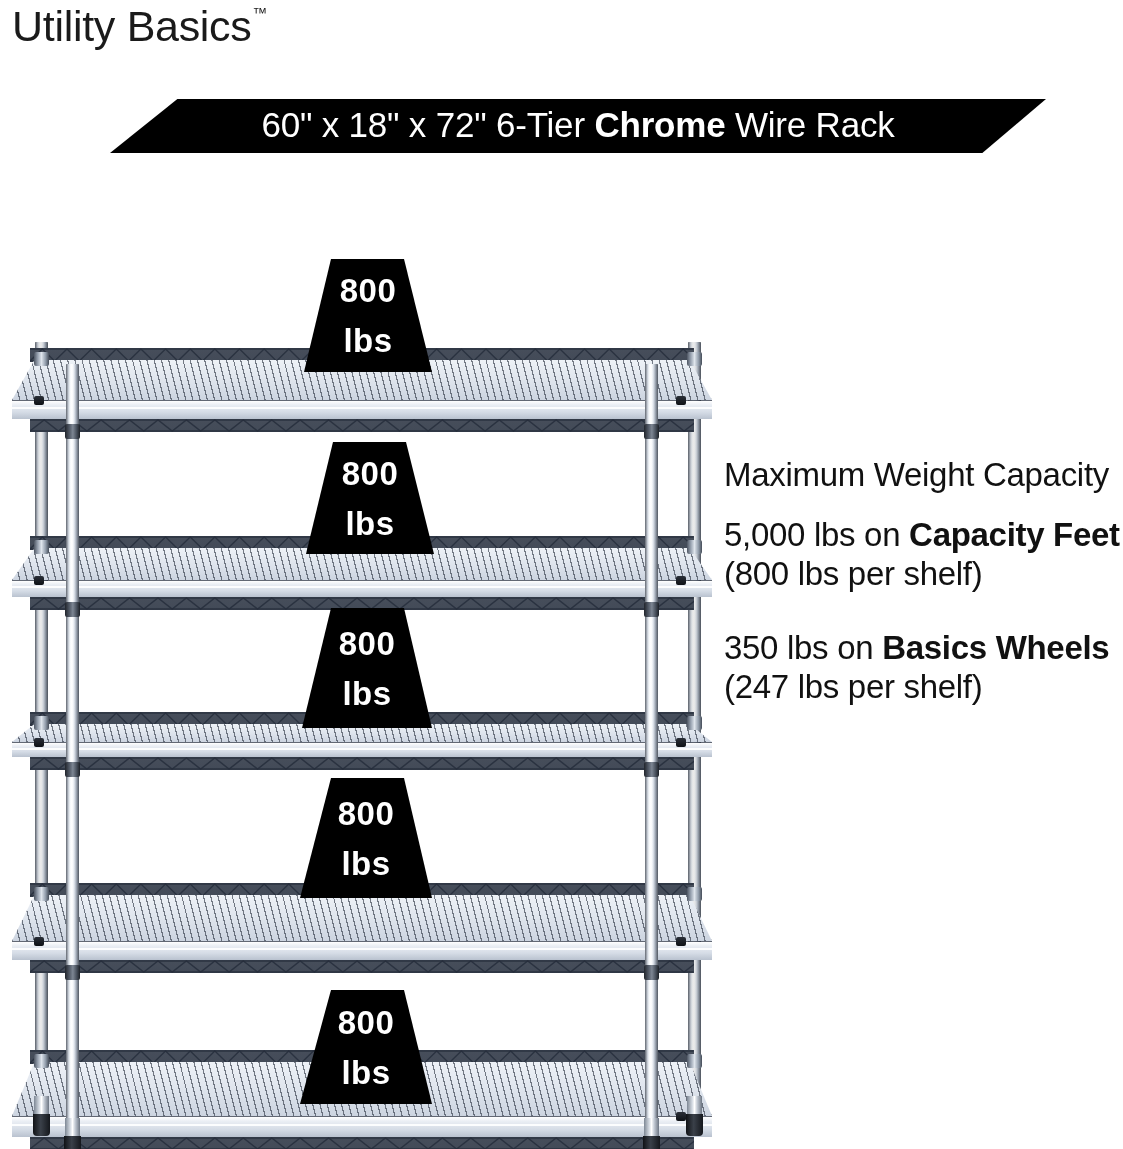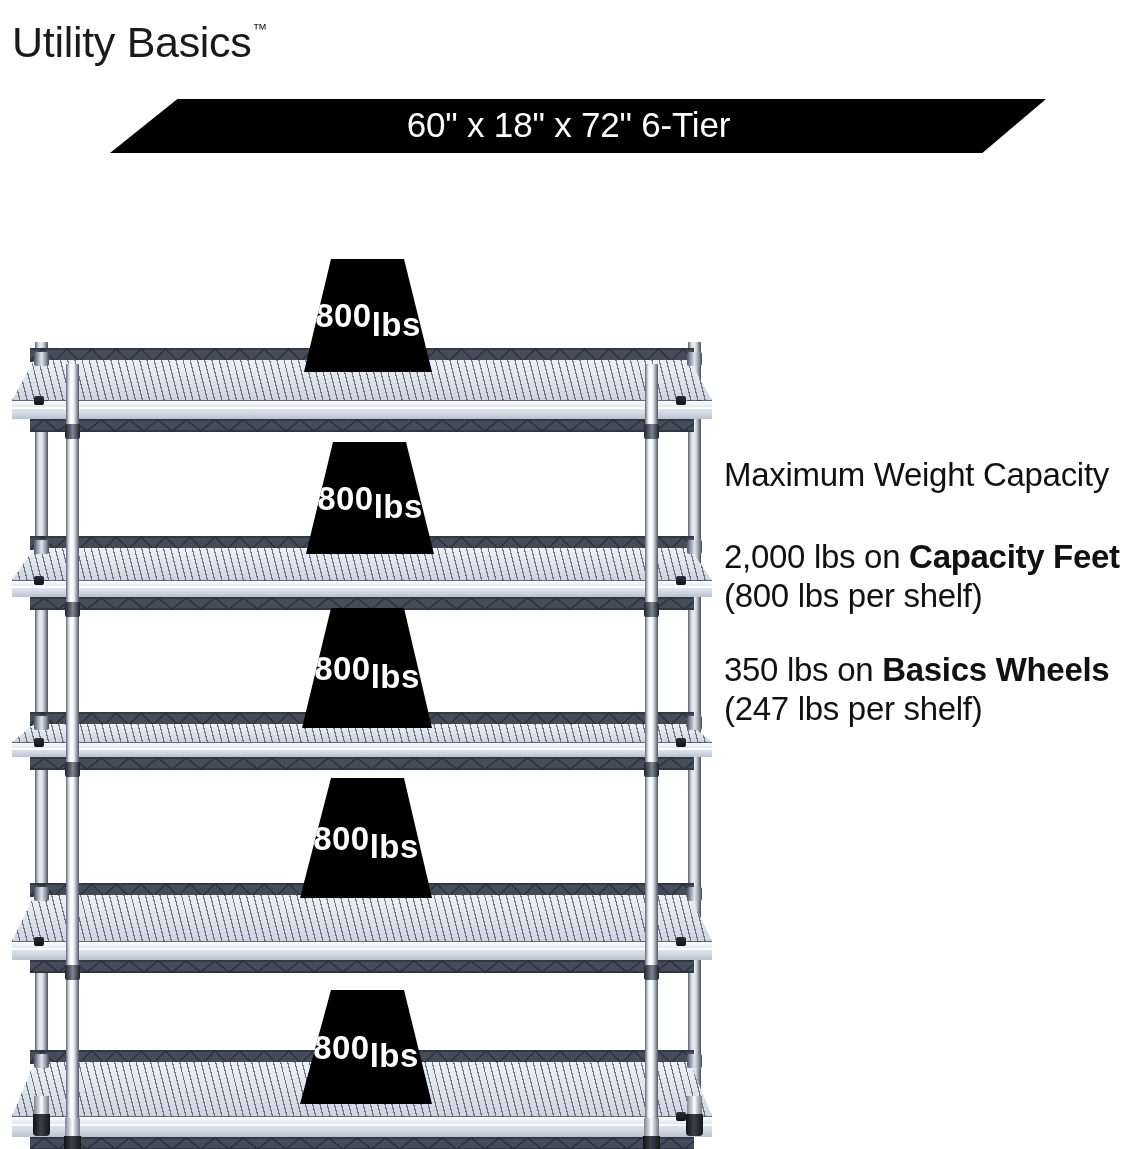--- a/index.html
+++ b/index.html
@@ -17,21 +17,21 @@
     width: 1123px;
     height: 1149px;
     background: #ffffff;
     overflow: hidden;
   }
 
   
   #brand {
     position: absolute;
     left: 12px;
-    top: 20px;
+    top: 4px;
     font-size: 43px;
     line-height: 1.05;
     color: #1a1a1a;
     font-weight: 400;
     letter-spacing: -0.3px;
     white-space: nowrap;
   }
   #brand .tm {
     font-size: 15px;
     vertical-align: super;
@@ -74,21 +74,21 @@
     width: 400px;
     color: #111111;
   }
   #copy .para {
     font-size: 33px;
     line-height: 1.20;
     margin: 0 0 34px 0;
     letter-spacing: -0.3px;
   }
   #copy .para:last-child { margin-bottom: 0; }
-  #copy .para.lead { margin-bottom: 42px; }
+  #copy .para.lead { margin-bottom: 20px; }
   #copy b { font-weight: 700; }
 
   
   #rack {
     position: absolute;
     left: 22px;
     top: 340px;
     width: 700px;
     height: 800px;
   }
@@ -213,52 +213,52 @@
     border-radius: 2px;
     z-index: 5;
   }
 
   
   .badge {
     position: absolute;
     background: #000000;
     z-index: 30;
     display: flex;
-    flex-direction: row;
+    flex-direction: column;
     align-items: center;
     justify-content: center;
     color: #ffffff;
     font-weight: 700;
     line-height: 1.0;
   }
   .badge .n  { font-size: 33px; letter-spacing: 0.5px; }
   .badge .u  { font-size: 33px; letter-spacing: 0.5px; margin-top: 17px; }
 </style>
 </head>
 <body>
 
 <div id="page">
 
   <div id="brand">
     <span>Utility Basics</span><span class="tm">™</span>
   </div>
 
   <div id="banner">
     <div id="banner-text">
-      <span>60" x 18" x 72"</span>&nbsp;<span>6-Tier</span>&nbsp;&nbsp;
+      <span>60" x 18" x 72"</span>&nbsp;<span>6-Tier</span>&nbsp;<span class="bold">Chrome</span>&nbsp;<span>Wire Rack</span>
     </div>
   </div>
 
   <div id="copy">
     <p class="para lead">
       <span>Maximum Weight</span>
       <span>Capacity</span>
     </p>
     <p class="para">
-      <span>2,000 lbs</span>
+      <span>5,000 lbs</span>
       <span>on</span>
       <b>Capacity Feet</b>
       <span>(800 lbs per shelf)</span>
     </p>
     <p class="para">
       <span>350 lbs</span>
       <span>on</span>
       <b>Basics Wheels</b>
       <span>(247 lbs per shelf)</span>
     </p>

